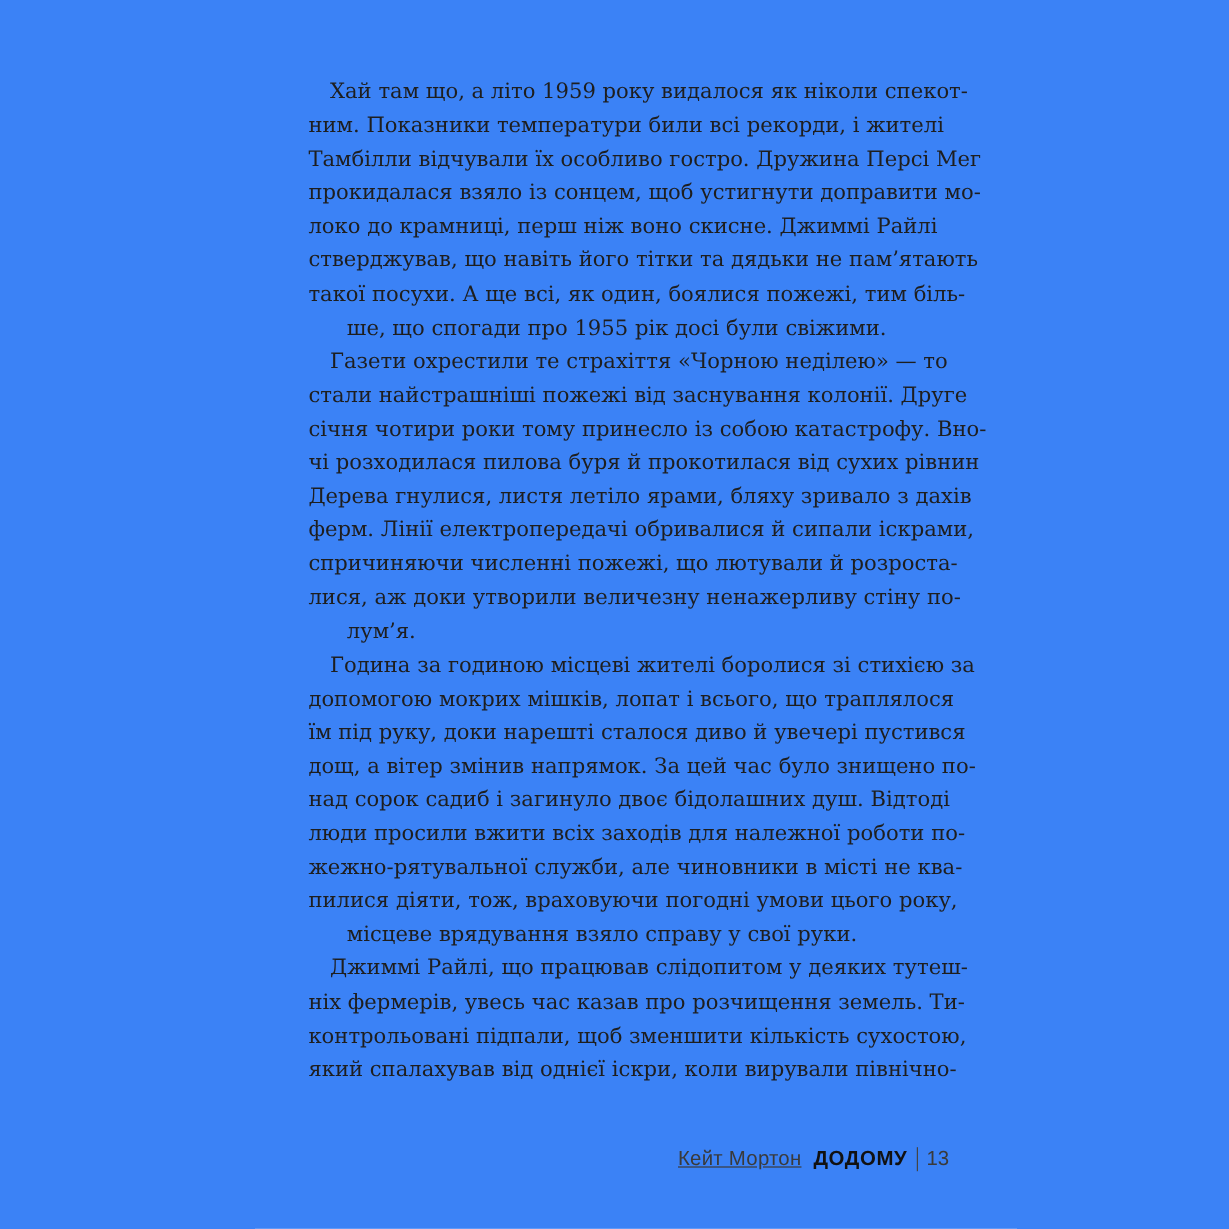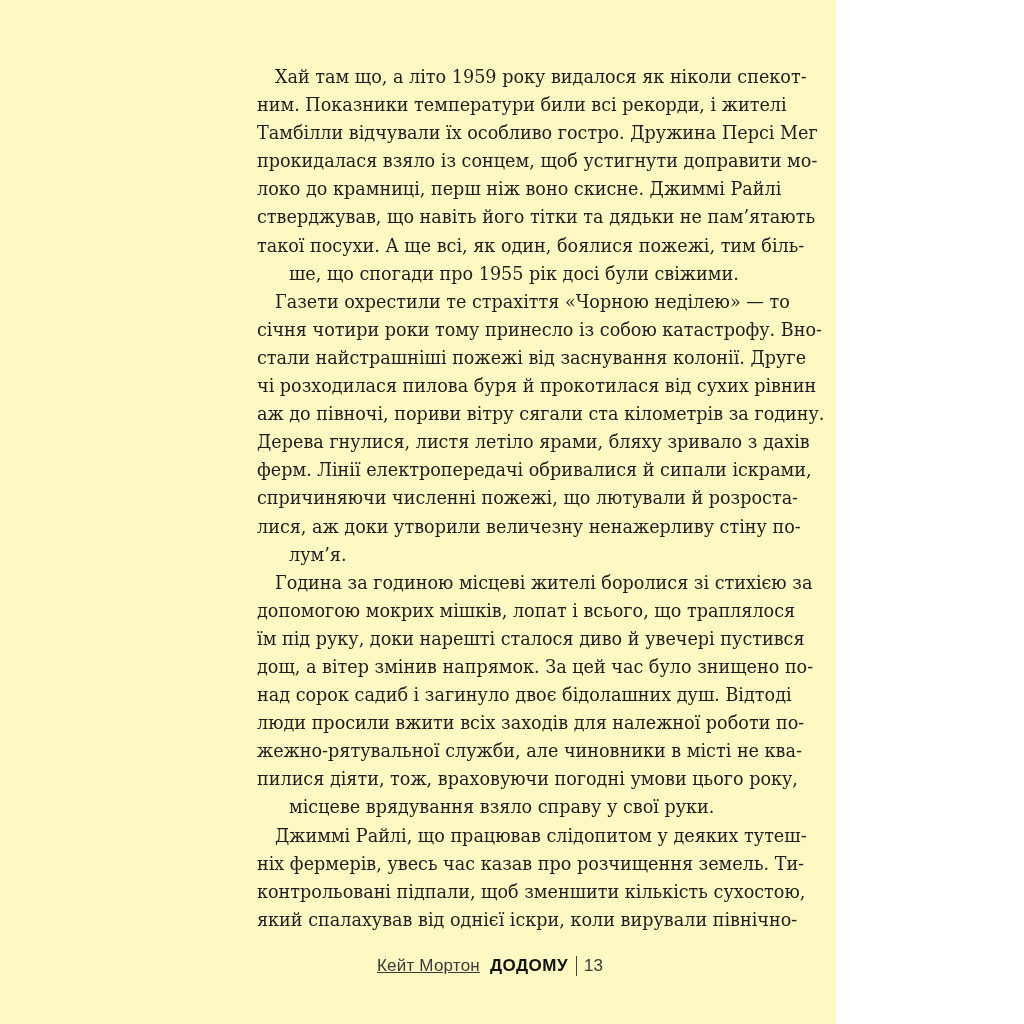--- a/index.html
+++ b/index.html
@@ -9,22 +9,22 @@
   }
   body {
     width: 1024px;
     height: 1024px;
     position: relative;
     overflow: hidden;
   }
   .page {
     position: absolute;
     left: 0; top: 0;
-    width: 836px; height: 1024px;
-    background: #fef9c3;
+    width: 1024px; height: 1024px;
+    background: #3b82f6;
   }
   .text-block {
     position: absolute;
     left: 257px;
     top: 63px;
     width: 512px;
     font-family: "DejaVu Serif", "Liberation Serif", serif;
     font-size: 17.6px;
     line-height: 28.1px;
     color: #1e1e1e;
@@ -91,24 +91,23 @@
       <span class="line">Тамбілли відчували їх особливо гостро. Дружина Персі Мег</span>
       <span class="line">прокидалася взяло із сонцем, щоб устигнути доправити мо-</span>
       <span class="line">локо до крамниці, перш ніж воно скисне. Джиммі Райлі</span>
       <span class="line">стверджував, що навіть його тітки та дядьки не пам’ятають</span>
       <span class="line">такої посухи. А ще всі, як один, боялися пожежі, тим біль-</span>
       <span class="line last">ше, що спогади про 1955 рік досі були свіжими.</span>
     </div>
 
     <div>
       <span class="line indent">Газети охрестили те страхіття «Чорною неділею» — то</span>
+      <span class="line">стали найстрашніші пожежі від заснування колонії. Друге</span>
       <span class="line">січня чотири роки тому принесло із собою катастрофу. Вно-</span>
-      <span class="line">стали найстрашніші пожежі від заснування колонії. Друге</span>
       <span class="line">чі розходилася пилова буря й прокотилася від сухих рівнин</span>
-      <span class="line">аж до півночі, пориви вітру сягали ста кілометрів за годину.</span>
       <span class="line">Дерева гнулися, листя летіло ярами, бляху зривало з дахів</span>
       <span class="line">ферм. Лінії електропередачі обривалися й сипали іскрами,</span>
       <span class="line">спричиняючи численні пожежі, що лютували й розроста-</span>
       <span class="line">лися, аж доки утворили величезну ненажерливу стіну по-</span>
       <span class="line last">лум’я.</span>
     </div>
 
     <div>
       <span class="line indent">Година за годиною місцеві жителі боролися зі стихією за</span>
       <span class="line">допомогою мокрих мішків, лопат і всього, що траплялося</span>

